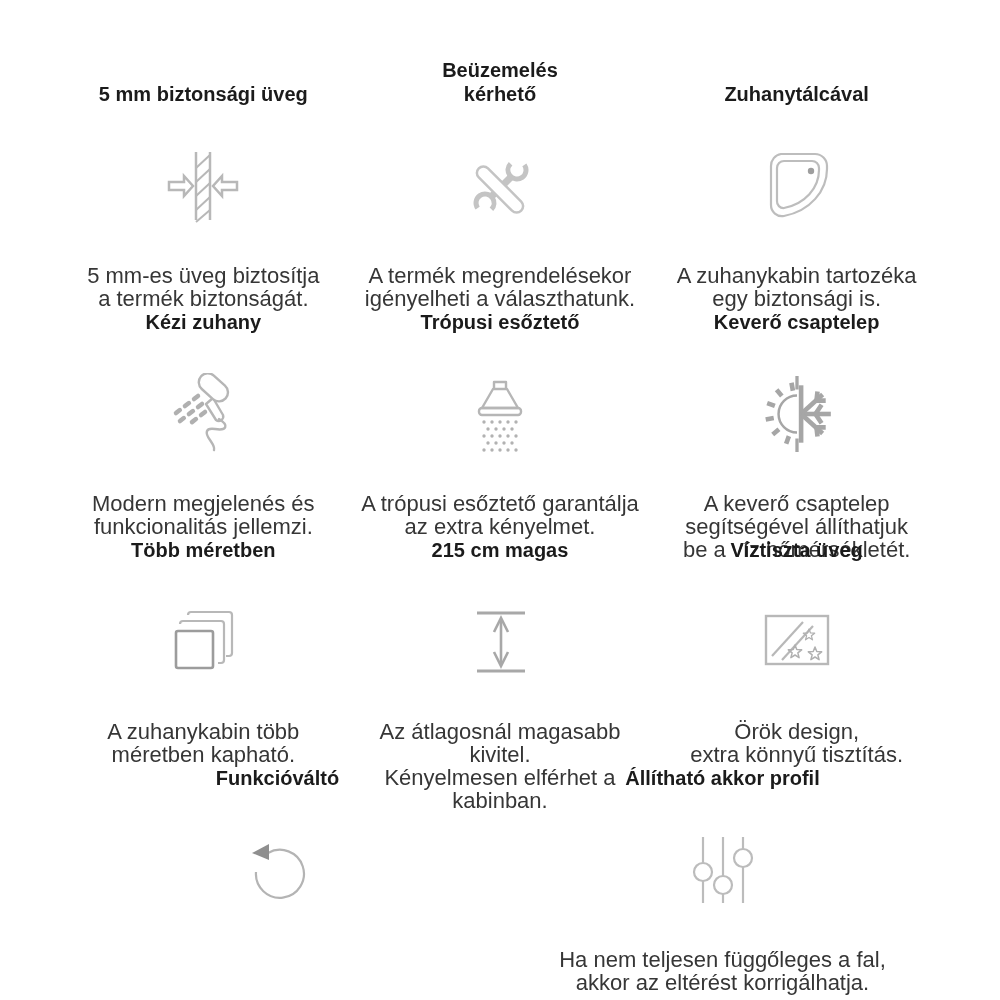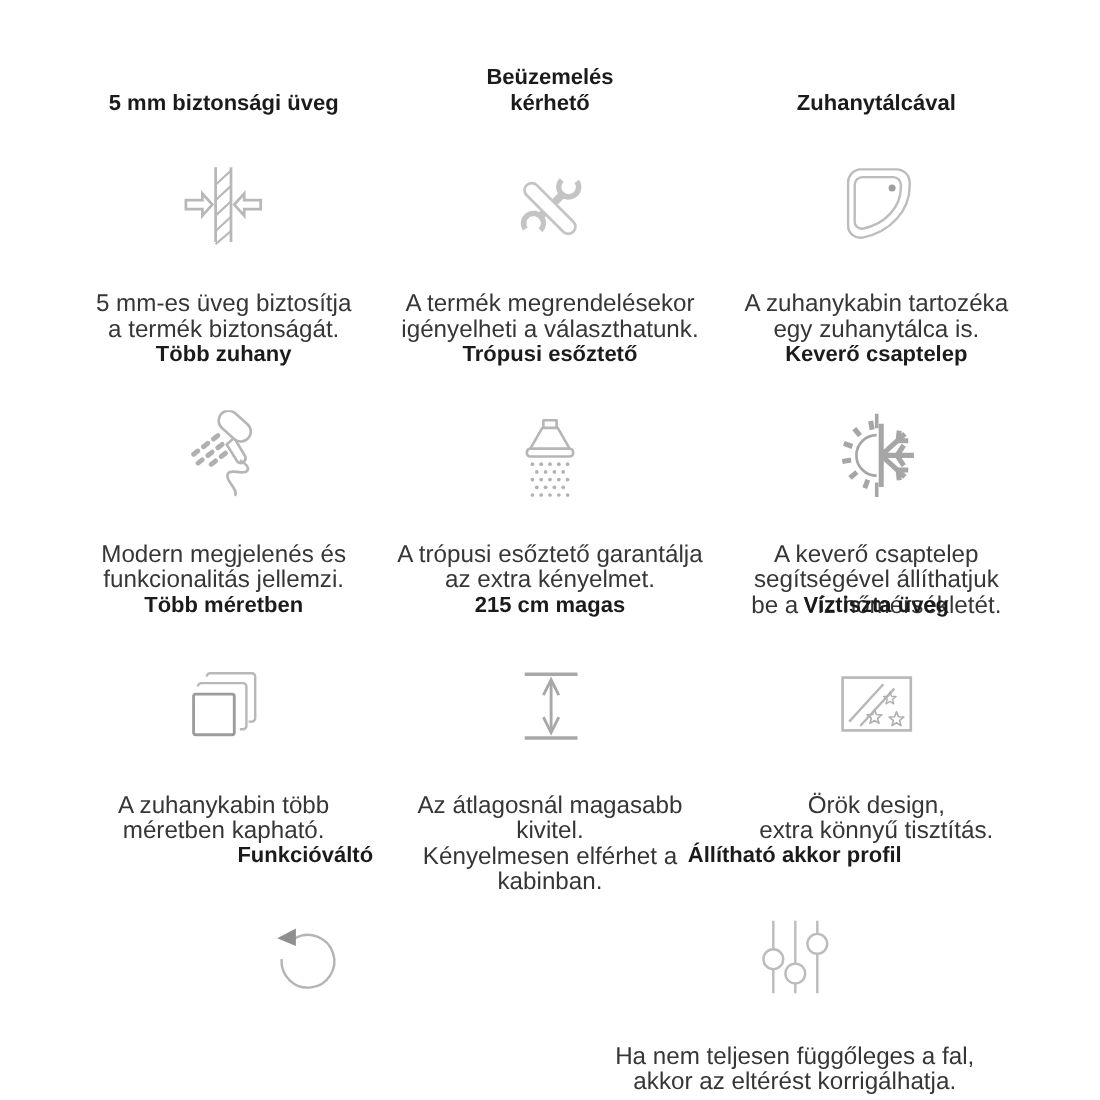--- a/index.html
+++ b/index.html
@@ -103,29 +103,29 @@
       <div class="icon-wrap">
         <svg width="80" height="82" viewBox="0 0 80 80">
           <g stroke="#bdbdbd" stroke-width="2.2" fill="none" stroke-linejoin="round">
             <path d="M24,8 H58 A12,12 0 0 1 70,20 V23 C70,45 53,65 27,70 A11,11 0 0 1 14,59 V20 A12,12 0 0 1 24,8 Z"></path>
             <path d="M27,15 H55 A7,7 0 0 1 62,22 V24 C62,42 48,58 27,62 A6.5,6.5 0 0 1 20,55 V22 A7,7 0 0 1 27,15 Z"></path>
           </g>
           <circle cx="54" cy="25" r="3.2" fill="#9e9e9e"></circle>
         </svg>
       </div>
       <p class="feature-desc">A zuhanykabin tartozéka
-egy zuhanytálca is.</p>
+egy biztonsági is.</p>
     </div>
   </div>
 
   <div class="row">
 
     <div class="cell">
       <div class="title-wrap">
-          <h3 class="feature-title">Több zuhany</h3>
+          <h3 class="feature-title">Kézi zuhany</h3>
         </div>
       <div class="icon-wrap">
         <svg width="84" height="82" viewBox="0 0 84 80">
           <g stroke="#b0b0b0" stroke-width="4.5" stroke-linecap="round" stroke-dasharray="5 6.5" fill="none">
             <path d="M37,22 L15,39"></path>
             <path d="M41,30 L19,47"></path>
             <path d="M44,38 L26,52"></path>
           </g>
           <g stroke="#b6b6b6" stroke-width="2.4" fill="#ffffff" stroke-linejoin="round" stroke-linecap="round">
             <path d="M52,24 L62,41 A4.5,4.5 0 0 1 55,46 L45,30 Z"></path>

